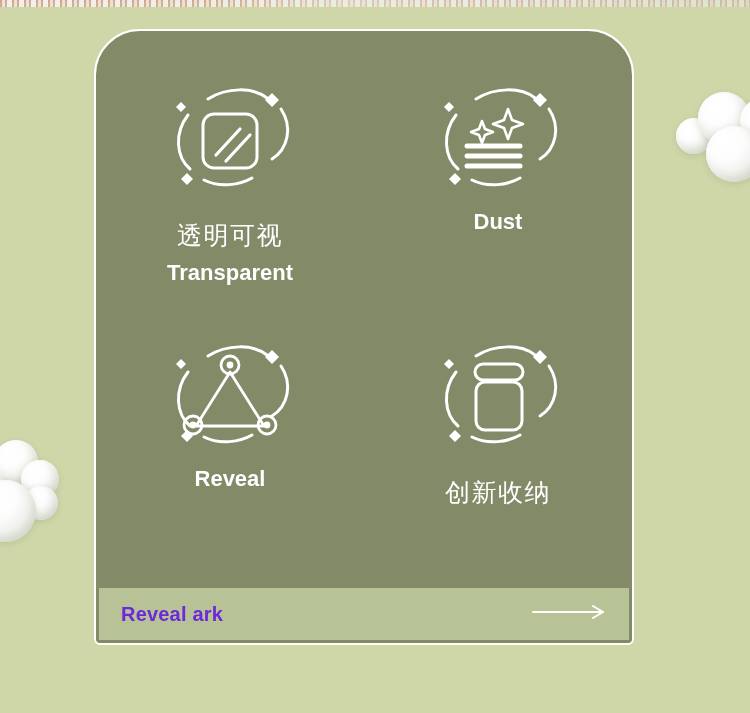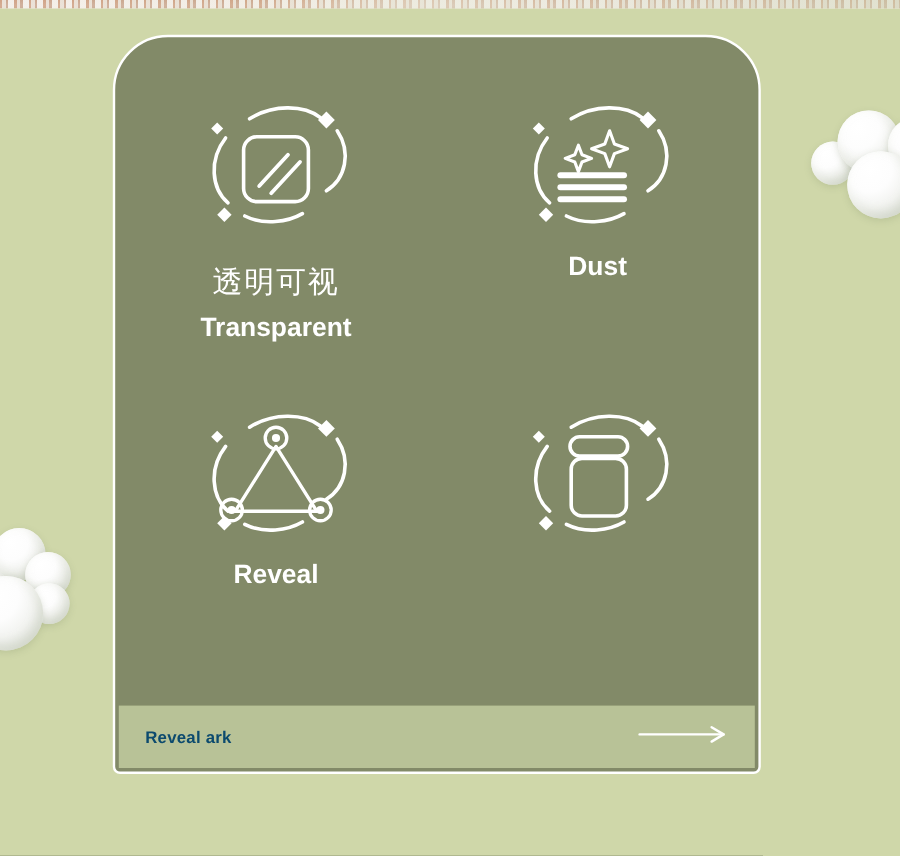--- a/index.html
+++ b/index.html
@@ -141,22 +141,22 @@
     height: 52px;
     margin: 0 3px 3px 3px;
     background: #b8c297;
     display: flex;
     align-items: center;
     justify-content: space-between;
     padding: 0 22px;
     box-sizing: border-box;
   }
   .footer-label {
-    color: #0c4a6e;
-    font-size: 14px;
+    color: #6d28d9;
+    font-size: 20px;
     font-weight: bold;
     letter-spacing: .2px;
     white-space: nowrap;
     text-align: center;
   }
   .footer-arrow { display: block; }
 </style>
 </head>
 <body>
 
@@ -263,20 +263,21 @@
           <path d="M50 105 C66 113, 86 110, 98 103"></path>
           <rect x="53" y="32" width="48" height="16" rx="8" stroke-width="3"></rect>
           <rect x="54" y="50" width="46" height="48" rx="9" stroke-width="3"></rect>
           <g fill="#ffffff" stroke="none">
             <path d="M118 18 l7 7 -7 7 -7 -7 z"></path>
             <path d="M27 27 l5 5 -5 5 -5 -5 z"></path>
             <path d="M33 98 l6 6 -6 6 -6 -6 z"></path>
           </g>
         </svg>
       </div>
+      <div class="title-cn">创新收纳</div>
     </div>
 
   </div>
 
   <div class="footer">
     <span class="footer-label">Reveal ark</span>
     <span class="footer-arrow">
       <svg width="76" height="16" viewBox="0 0 76 16" fill="none" stroke="#ffffff" stroke-width="2" stroke-linecap="round" stroke-linejoin="round">
         <path d="M2 8 H72"></path>
         <path d="M62 2 L72 8 L62 14"></path>

